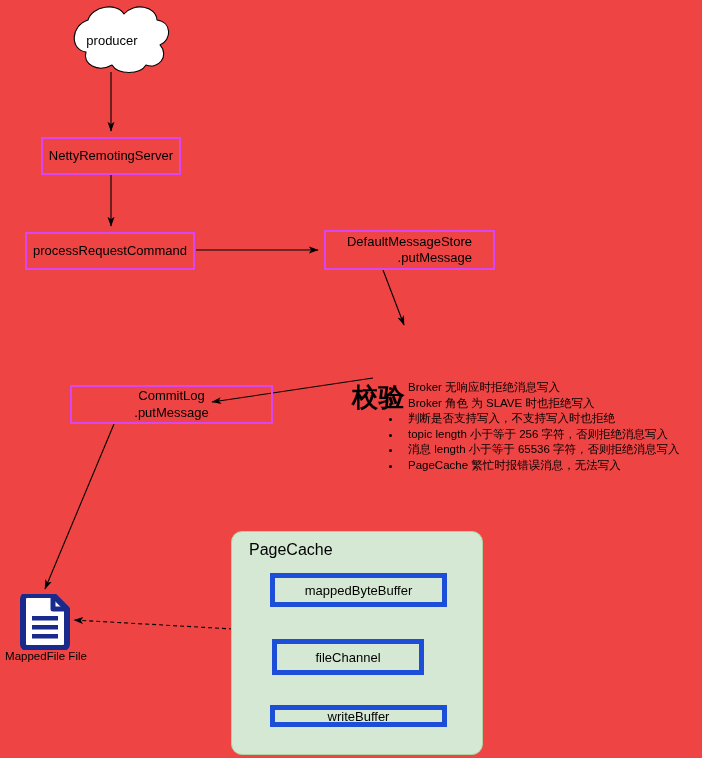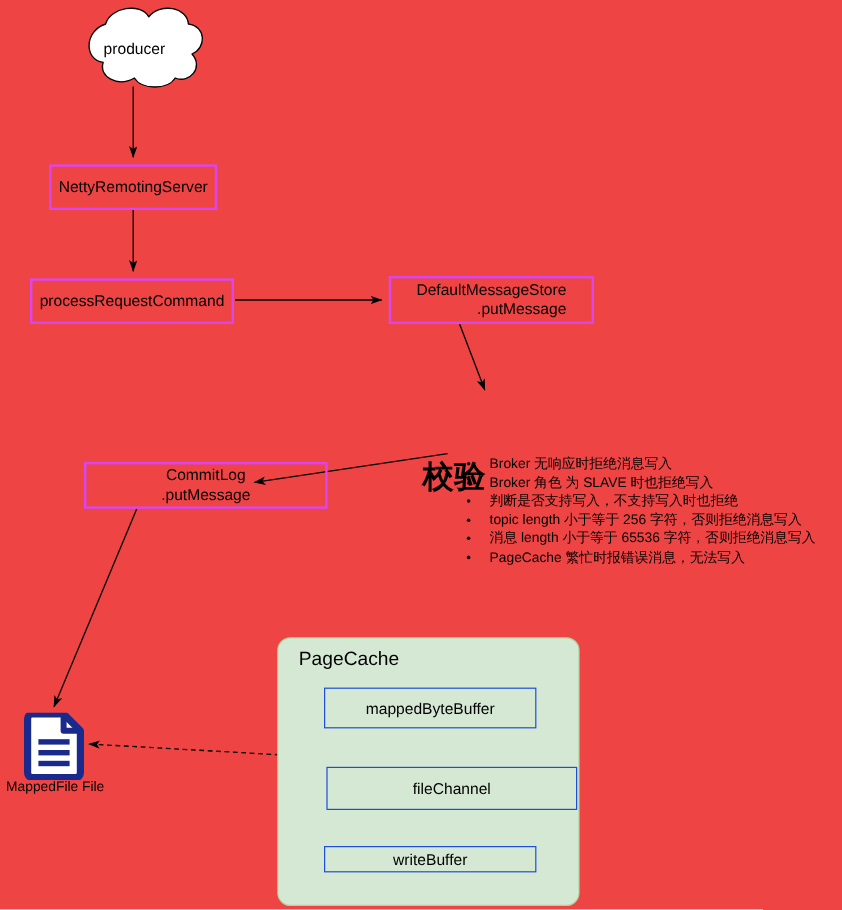--- a/index.html
+++ b/index.html
@@ -57,21 +57,21 @@
   }
   #mappedfile-title {
     position: absolute;
     left: 249px;
     top: 541px;
     font-size: 16px;
     color: #000;
   }
   .inner-box {
     position: absolute;
-    border: 1px solid #1d4ed8;
+    border: 5px solid #1d4ed8;
     background: transparent;
     box-sizing: border-box;
     display: flex;
     align-items: center;
     justify-content: center;
     font-size: 13px;
     color: #000;
   }
   #validate-heading {
     position: absolute;
@@ -182,17 +182,17 @@
     <rect x="13" y="31" width="26" height="4.5" fill="#1a2a8c"></rect>
     <rect x="13" y="40" width="26" height="4.5" fill="#1a2a8c"></rect>
   </svg>
   <div id="commitlog-file-caption">MappedFile File</div>
 
   <div id="mappedfile-group"></div>
   <div id="mappedfile-title">PageCache</div>
 
   <div class="inner-box" style="left:270px; top:573px; width:177px; height:34px;">mappedByteBuffer</div>
 
-  <div class="inner-box" style="left:272px; top:639px; width:209px; height:36px;">fileChannel</div>
+  <div class="inner-box" style="left:272px; top:639px; width:152px; height:36px;">fileChannel</div>
 
   <div class="inner-box" style="left:270px; top:705px; width:177px; height:22px;">writeBuffer</div>
 
 </div>
 
 </body></html>

